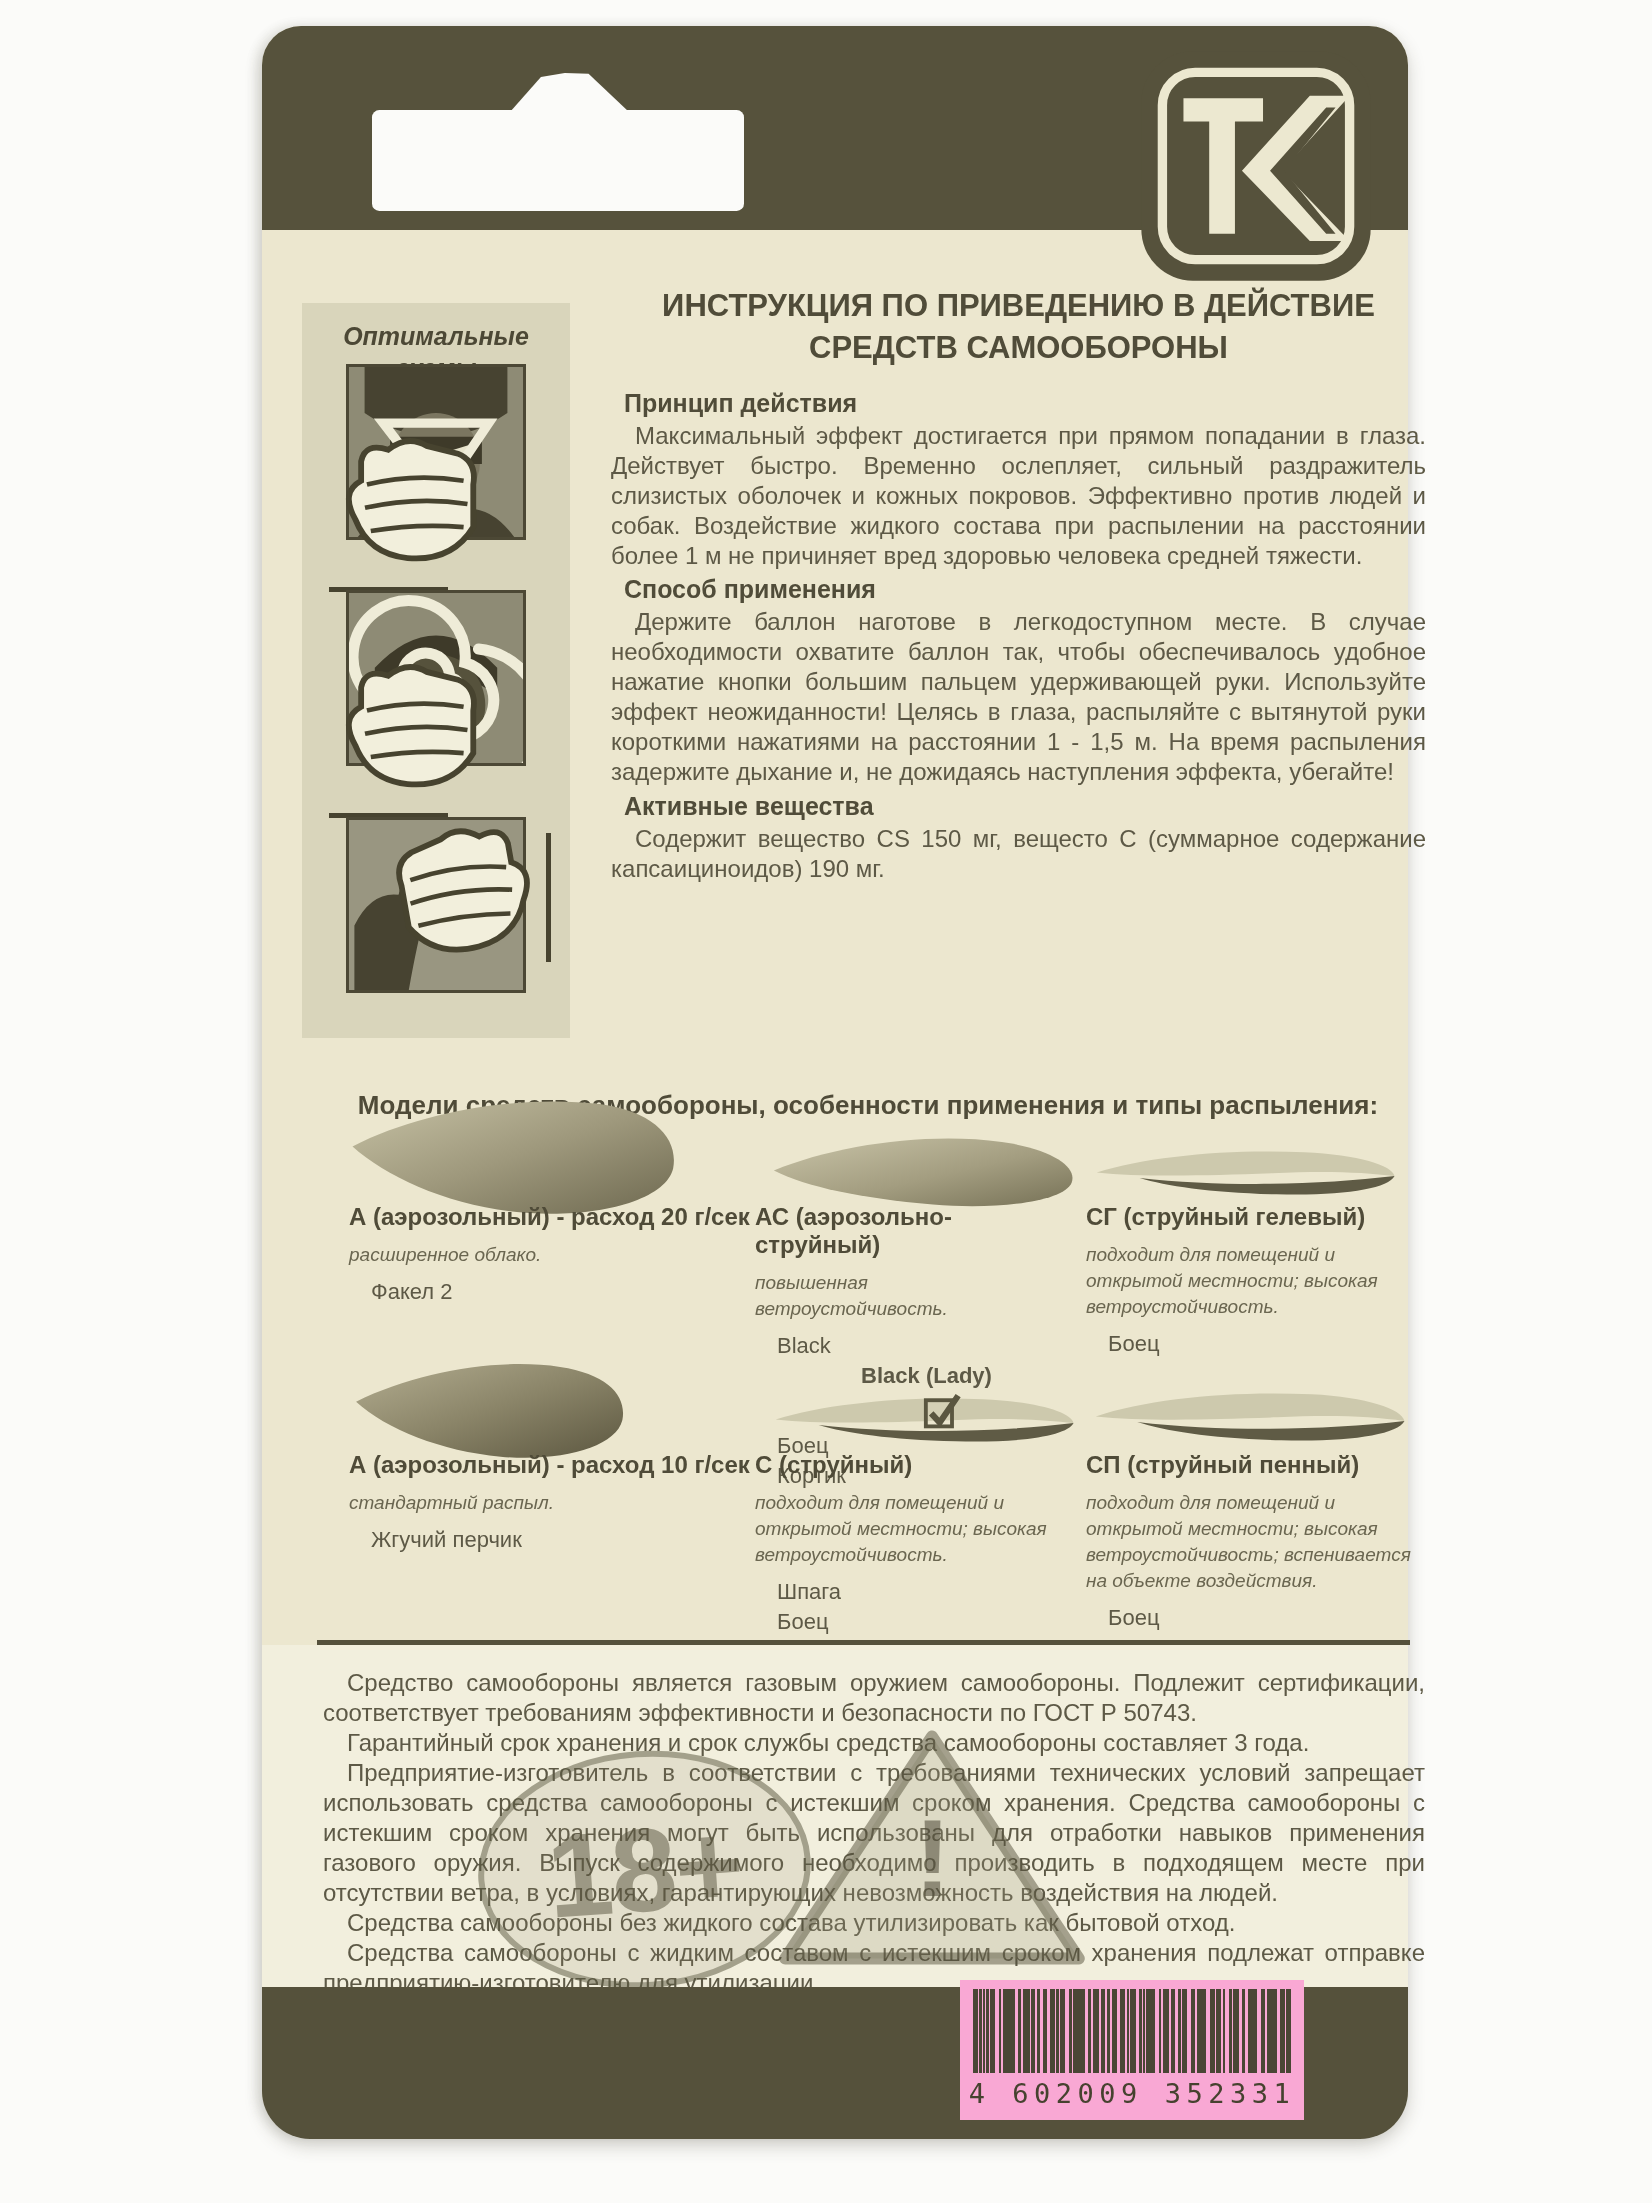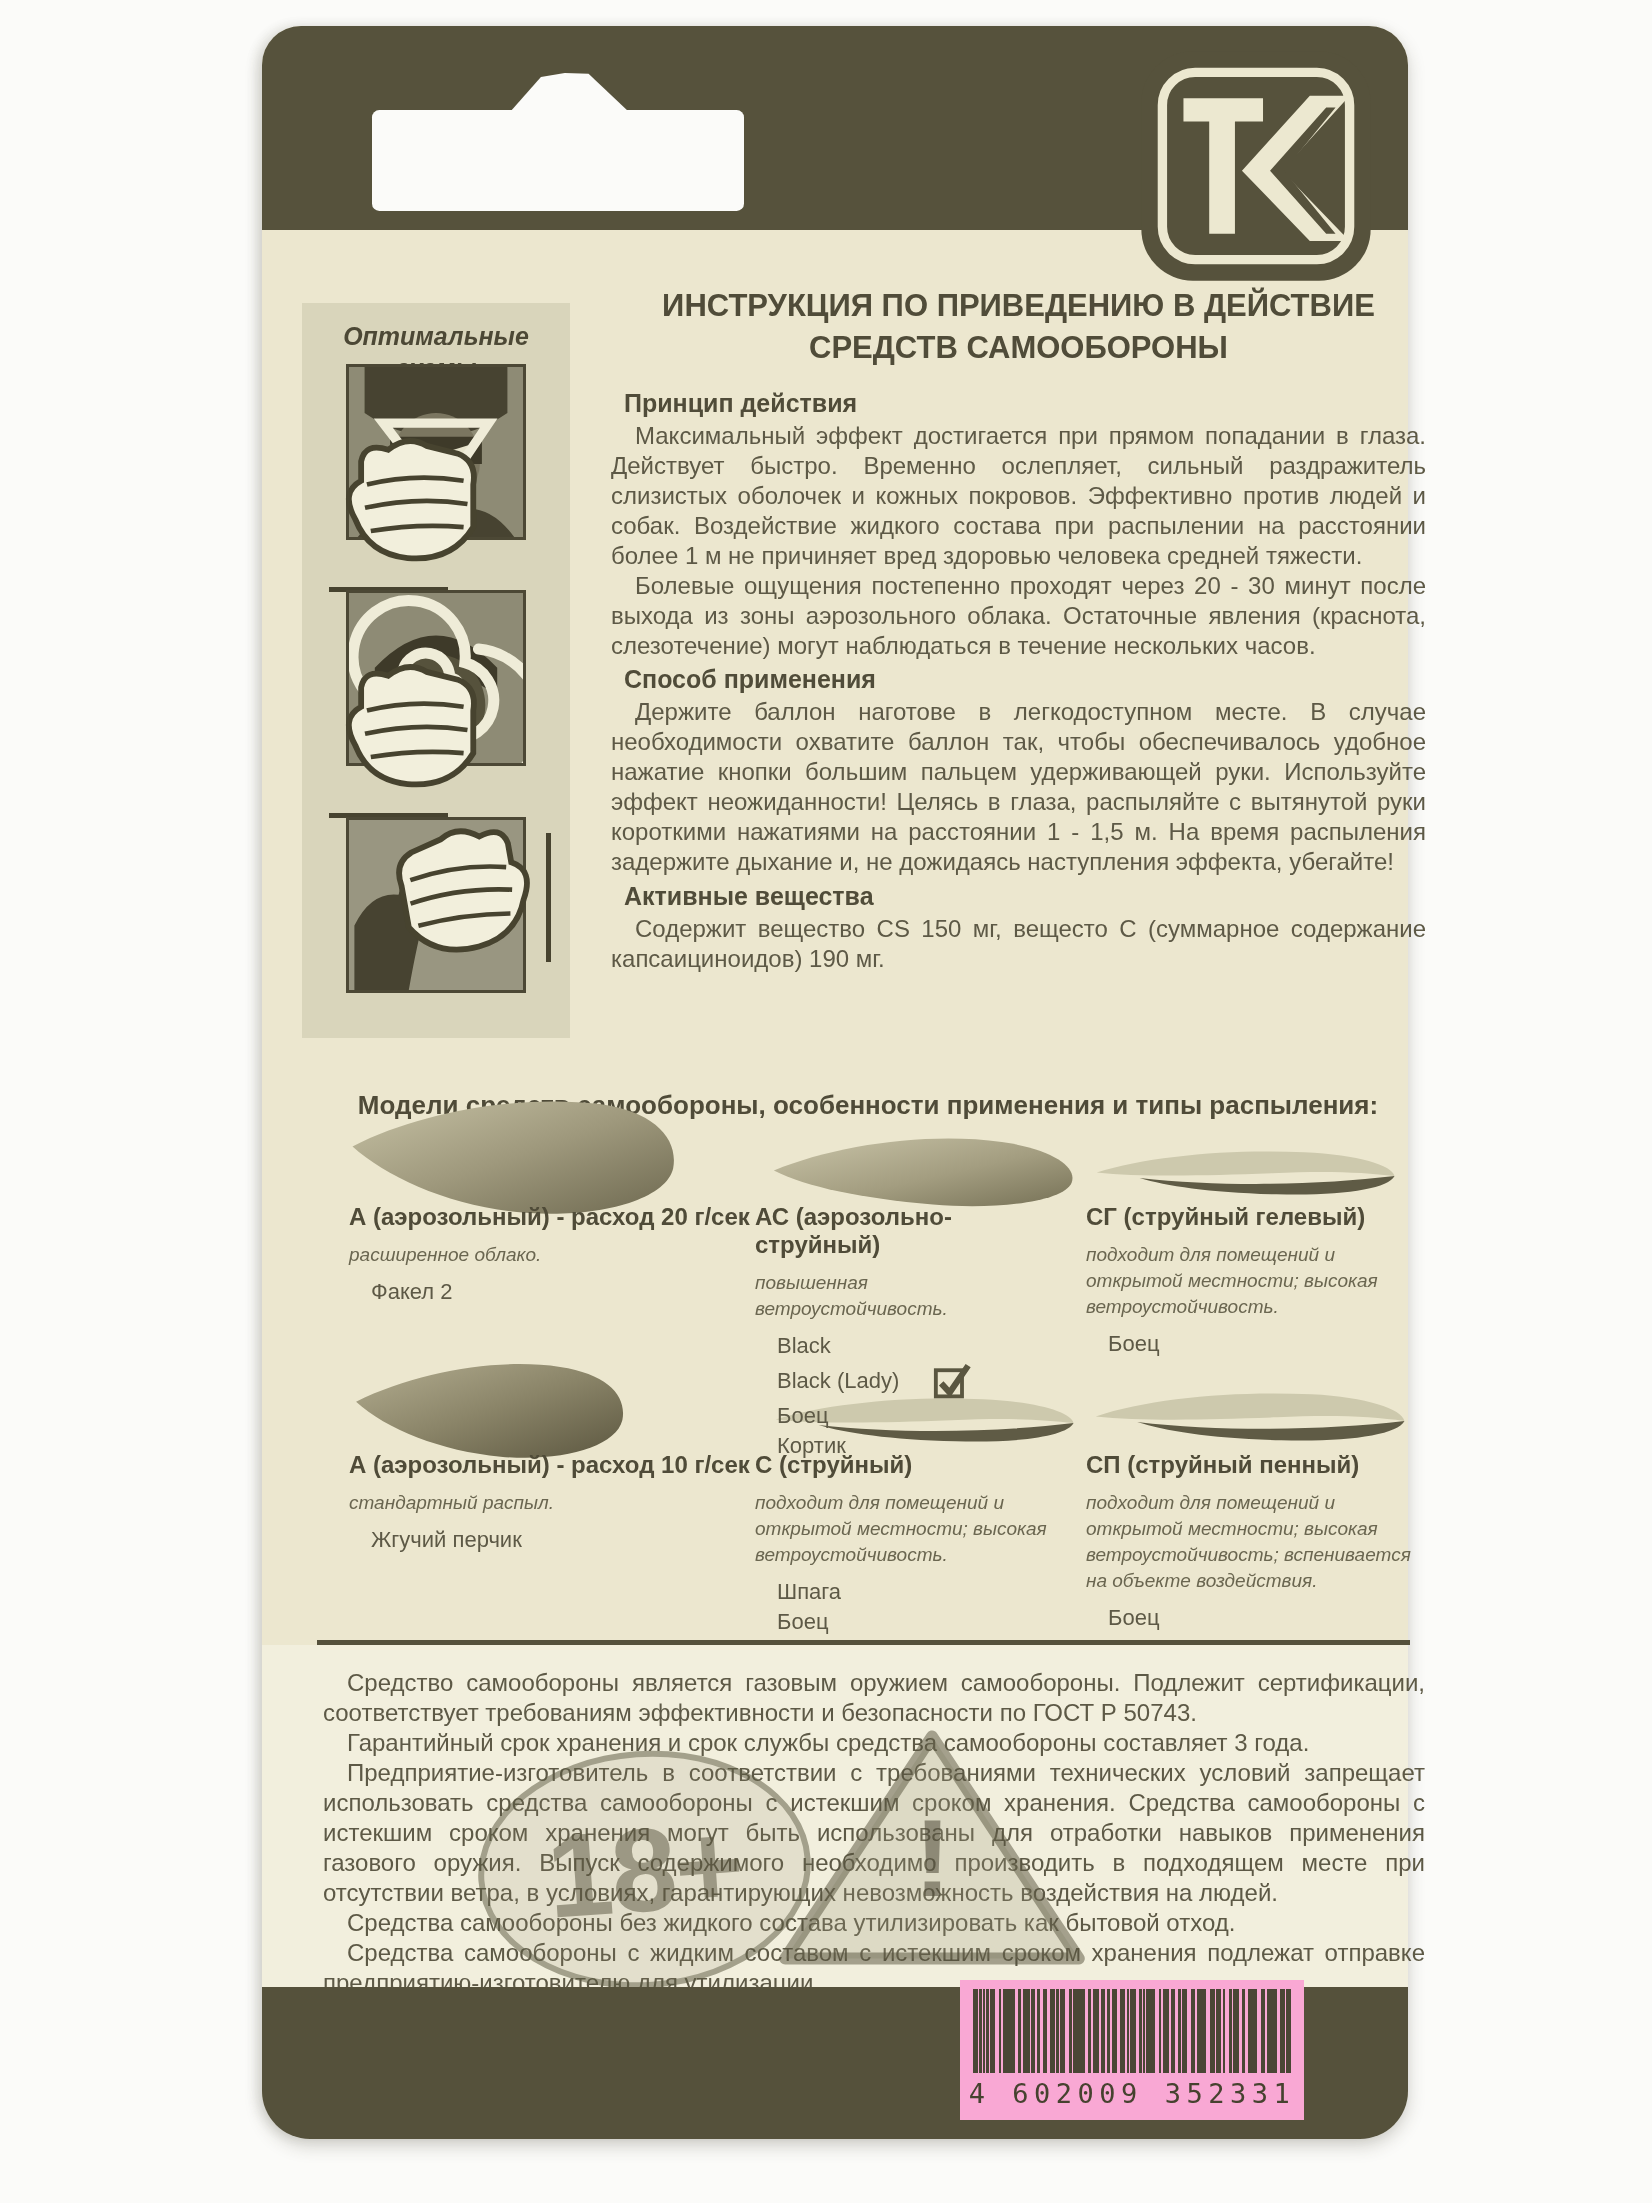--- a/index.html
+++ b/index.html
@@ -43,21 +43,21 @@
   .sh5{left:510px;top:1366px;width:308px;height:53px;}
   .sh6{left:831px;top:1361px;width:317px;height:57px;}
   .cell{position:absolute;}
   .c1{left:87px;top:1177px;width:404px;} .c2{left:493px;top:1177px;width:321px;}
   .c3{left:824px;top:1177px;width:340px;} .c4{left:87px;top:1425px;width:404px;}
   .c5{left:493px;top:1425px;width:321px;} .c6{left:824px;top:1425px;width:340px;}
   .cell-title{font-weight:bold;font-size:24px;color:#4f4b38;margin-bottom:11px;}
   .cell-note{font-style:italic;font-size:19px;line-height:26px;color:#6a6650;margin-bottom:9.2px;}
   .narrow{max-width:211px;}
   .product{font-size:22px;line-height:30px;padding-left:22px;color:#5d5946;display:flex;align-items:center;}
-  .product.bold{font-weight:normal;}
+  .product.bold{font-weight:bold;flex-direction:column;}
   .checkbox{width:44px;height:40px;margin-left:31px;flex:none;}
   
   .divider{position:absolute;left:55px;top:1614px;width:1093px;height:4.6px;background:#55513c;}
   .legal-bg{position:absolute;left:0;top:1619px;width:100%;height:342px;background:#f2efdd;}
   .legal{position:absolute;left:61px;top:1642px;width:1102px;}
   .legal p{font-size:24px;line-height:30px;text-align:justify;text-indent:24px;margin:0;color:#5d5946;}
   .stamp-circle{position:absolute;left:216px;top:1725px;width:321px;height:225px;
                 border:6.4px solid rgba(85,81,60,.45);border-radius:50%;
                 background:rgba(140,136,110,.15);display:flex;align-items:center;justify-content:center;
                 transform:rotate(-4deg);}
@@ -156,21 +156,20 @@
     </div>
   </div>
 
   <div class="instructions">
     <div class="ins-title">
       <div>ИНСТРУКЦИЯ ПО ПРИВЕДЕНИЮ В ДЕЙСТВИЕ</div>
       <div>СРЕДСТВ САМООБОРОНЫ</div>
     </div>
     <div class="sec-h">Принцип действия</div>
     <p class="body-p">Максимальный эффект достигается при прямом попадании в глаза. Действует быстро. Временно ослепляет, сильный раздражитель слизистых оболочек и кожных покровов. Эффективно против людей и собак. Воздействие жидкого состава при распылении на расстоянии более 1 м не причиняет вред здоровью человека средней тяжести.</p>
-    <p class="body-p">Болевые ощущения постепенно проходят через 20 - 30 минут после выхода из зоны аэрозольного облака. Остаточные явления (краснота, слезотечение) могут наблюдаться в течение нескольких часов.</p>
     <div class="sec-h">Способ применения</div>
     <p class="body-p">Держите баллон наготове в легкодоступном месте. В случае необходимости охватите баллон так, чтобы обеспечивалось удобное нажатие кнопки большим пальцем удерживающей руки. Используйте эффект неожиданности! Целясь в глаза, распыляйте с вытянутой руки короткими нажатиями на расстоянии 1 - 1,5 м. На время распыления задержите дыхание и, не дожидаясь наступления эффекта, убегайте!</p>
     <div class="sec-h">Активные вещества</div>
     <p class="body-p">Содержит вещество CS 150 мг, вещесто С (суммарное содержание капсаициноидов) 190 мг.</p>
   </div>
 
   <div class="models-heading">Модели средств самообороны, особенности применения и типы распыления:</div>
 
   <div class="shape sh1">
     <svg viewBox="0 0 360 140">

